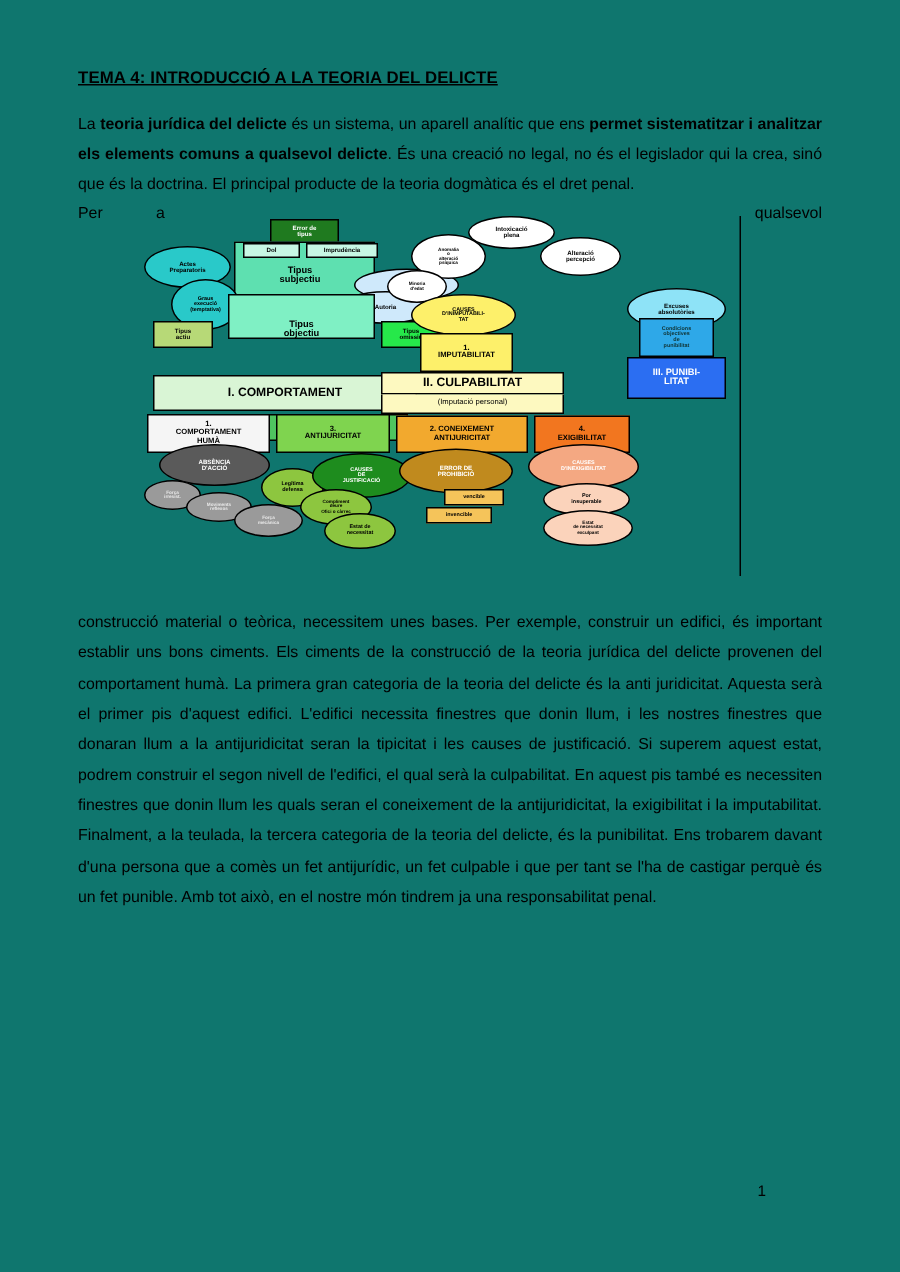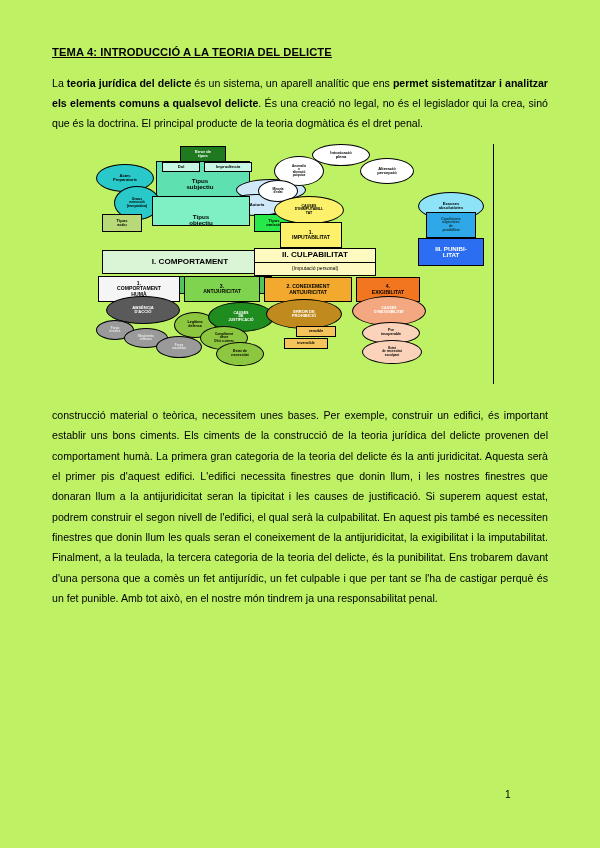--- a/index.html
+++ b/index.html
@@ -1,17 +1,17 @@
 <!DOCTYPE html>
 <html><head>
 <meta charset="utf-8">
 <style>
   html,body{margin:0;padding:0;background:#fff;}
   body{width:600px;height:848px;font-family:"Liberation Sans",sans-serif;color:#000;overflow:hidden;position:relative;}
-  .page{position:absolute;inset:0;background:#bef264;}
+  .page{position:absolute;inset:0;background:#0f766e;}
   .content{position:absolute;left:52px;top:45px;width:496px;}
 
   h1.doc-title{font-size:11.2px;font-weight:bold;text-decoration:underline;letter-spacing:.1px;margin:0 0 13px 0;line-height:1.3;}
 
   p.para{font-size:10.6px;line-height:1.92;text-align:justify;margin:0 0 2px 0;text-justify:inter-word;}
   p.para b{font-weight:bold;}
 
   .per-line{position:relative;height:18px;font-size:10.6px;}
   .per-line .w1{position:absolute;left:0;top:0;}
   .per-line .w2{position:absolute;left:52px;top:0;}
@@ -40,20 +40,25 @@
 </style>
 </head>
 <body>
 
 <div class="page">
 
   <div class="content">
     <h1 class="doc-title">TEMA 4: INTRODUCCIÓ A LA TEORIA DEL DELICTE</h1>
     <p class="para">La <b>teoria jurídica del delicte</b> és un sistema, un aparell analític que ens <b>permet sistematitzar i analitzar els elements comuns a qualsevol delicte</b>. És una creació no legal, no és el legislador qui la crea, sinó que és la doctrina. El principal producte de la teoria dogmàtica és el dret penal.</p>
 
+    <div class="per-line">
+      <span class="w1">Per</span>
+      <span class="w2">a</span>
+      <span class="w3">qualsevol</span>
+    </div>
   </div>
 
   <div class="diagram">
 
     <div class="nd t4" style="left:92px;top:2px;width:46px;height:16px;background:#1f7a1f;color:#fff;white-space:pre-line;">Error de
 tipus</div>
 
     <div class="nd t4" style="left:68px;top:17px;width:94px;height:36px;background:#5ee0b0;"></div>
 
     <div class="nd t4" style="left:74px;top:18px;width:38px;height:10px;background:#c7f7e4;">Dol</div>

